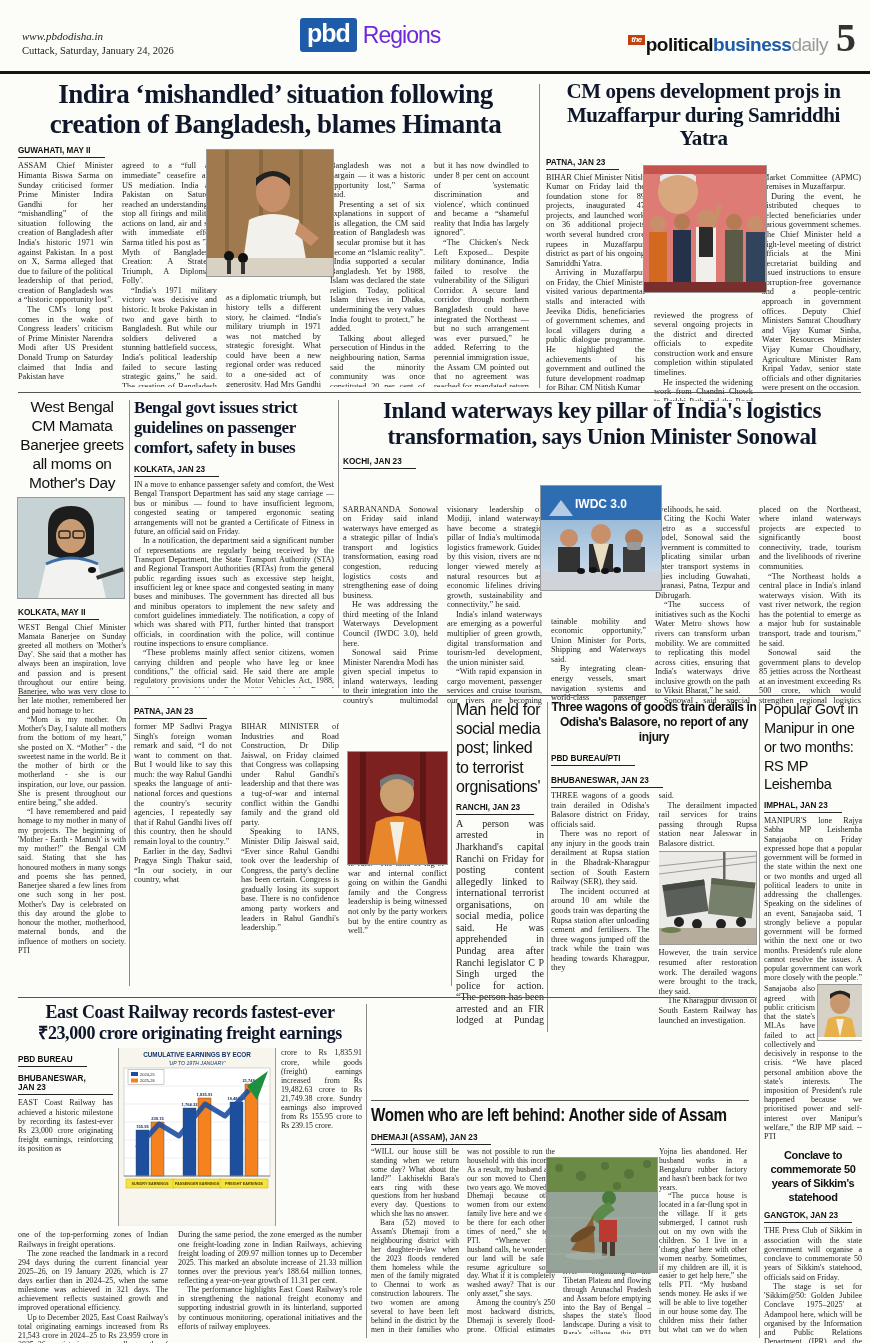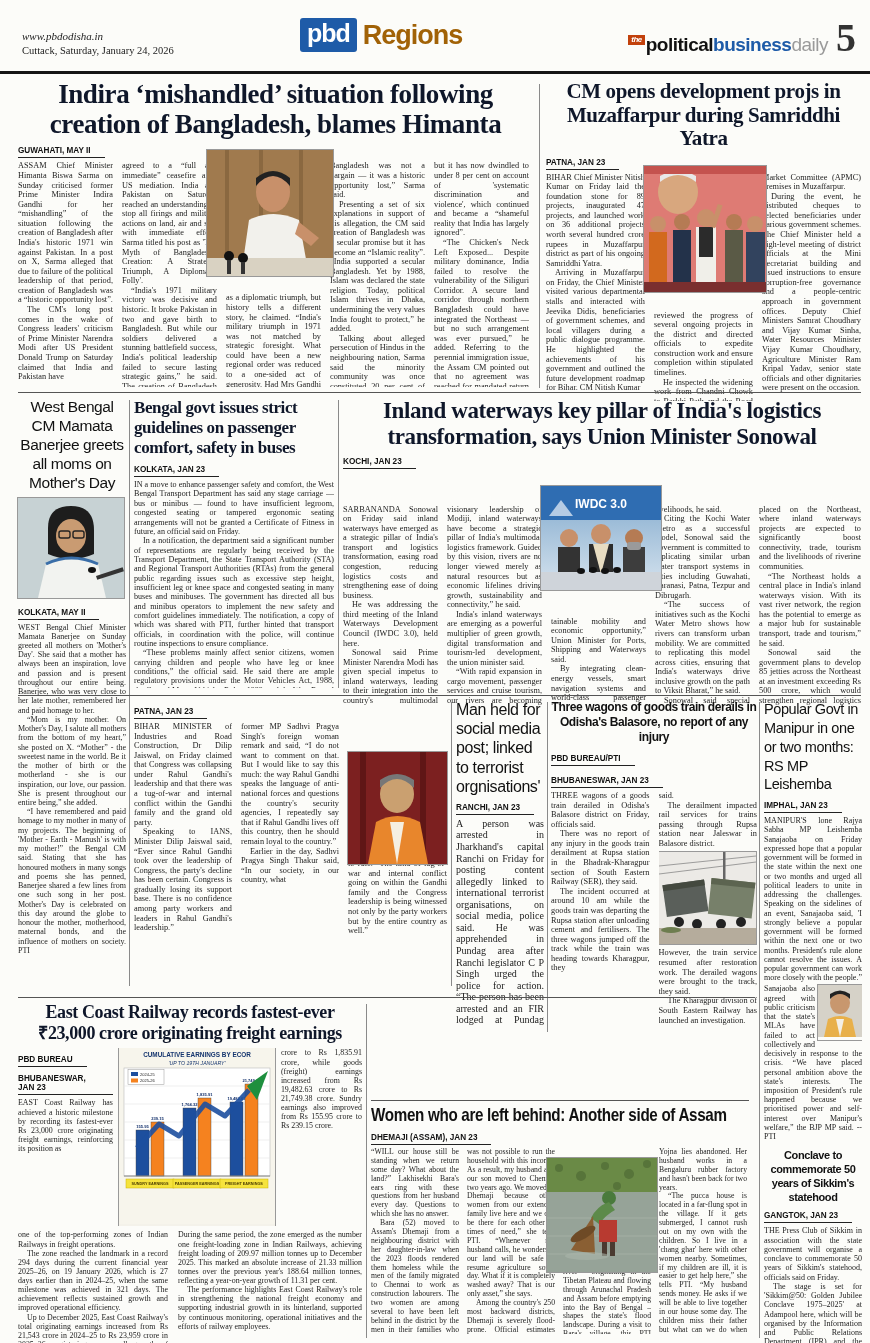--- a/index.html
+++ b/index.html
@@ -5,21 +5,21 @@
   html,body{margin:0;padding:0;background:#888;}
   #page{position:relative;width:870px;height:1343px;background:#fcfcf9;overflow:hidden;
         font-family:"Liberation Serif",serif;color:#1c1c1c;}
   
   .mast-left{position:absolute;left:22px;top:30px;line-height:1.25;}
   .mast-site{font-style:italic;font-size:11px;}
   .mast-date{font-size:10.5px;}
   .mast-center{position:absolute;left:300px;top:18px;display:flex;align-items:center;gap:6px;}
   .pbd-box{background:#1e5ba8;color:#fff;font-family:"Liberation Sans",sans-serif;font-weight:bold;
            font-size:25px;padding:1px 7px 4px;border-radius:3px;letter-spacing:-1px;}
-  .regions{font-family:"Liberation Sans",sans-serif;font-weight:bold;font-size:27px;color:#a16207;letter-spacing:-1px;}
+  .regions{font-family:"Liberation Sans",sans-serif;font-weight:normal;font-size:23px;color:#6d28d9;letter-spacing:-1px;}
   .mast-right{position:absolute;right:14px;top:22px;display:flex;align-items:flex-end;gap:8px;}
   .brand{font-family:"Liberation Sans",sans-serif;font-weight:bold;font-size:19px;letter-spacing:-0.5px;line-height:1;}
   .brand .the{background:#c2410c;color:#fff;font-size:8px;padding:1px 3px;display:inline-block;
               vertical-align:top;margin-right:1px;font-style:italic;}
   .brand .pol{color:#111;}
   .brand .bus{color:#1e5ba8;}
   .brand .dai{color:#9a9a9a;font-weight:normal;}
   .pageno{font-family:"Liberation Serif",serif;font-size:40px;line-height:0.8;color:#333;font-weight:bold;}
   .mast-rule{position:absolute;left:0;top:71px;width:870px;height:3px;background:#151515;}
   
@@ -258,27 +258,27 @@
   </div>
 
   <div class="vr" style="left:129px;top:400px;height:586px;"></div>
   <div class="vr" style="left:338px;top:400px;height:288px;"></div>
   <div class="hr" style="left:18px;top:695px;width:843px;"></div>
 
   <div class="article" id="art-congress" style="left:134px;top:700px;width:313px;height:288px;">
     <div><span class="dateline">PATNA, JAN 23</span></div>
     <div class="body-cols" style="height:212px;">
       <div class="col" style="width:98px;">
+          <p class="para">former MP Sadhvi Pragya Singh's foreign woman remark and said, “I do not want to comment on that. But I would like to say this much: the way Rahul Gandhi speaks the language of anti-national forces and questions the country's security agencies, I repeatedly say that if Rahul Gandhi lives off this country, then he should remain loyal to the country.”</p>
+          <p class="para">Earlier in the day, Sadhvi Pragya Singh Thakur said, “In our society, in our country, what</p>
+        </div>
+      <div class="col" style="width:98px;">
           <p class="para">BIHAR MINISTER of Industries and Road Construction, Dr Dilip Jaiswal, on Friday claimed that Congress was collapsing under Rahul Gandhi's leadership and that there was a tug-of-war and internal conflict within the Gandhi family and the grand old party.</p>
           <p class="para">Speaking to IANS, Minister Dilip Jaiswal said, “Ever since Rahul Gandhi took over the leadership of Congress, the party's decline has been certain. Congress is gradually losing its support base. There is no confidence among party workers and leaders in Rahul Gandhi's leadership.”</p>
           <p class="para">He further denied commenting on BJP leader and</p>
-        </div>
-      <div class="col" style="width:98px;">
-          <p class="para">former MP Sadhvi Pragya Singh's foreign woman remark and said, “I do not want to comment on that. But I would like to say this much: the way Rahul Gandhi speaks the language of anti-national forces and questions the country's security agencies, I repeatedly say that if Rahul Gandhi lives off this country, then he should remain loyal to the country.”</p>
-          <p class="para">Earlier in the day, Sadhvi Pragya Singh Thakur said, “In our society, in our country, what</p>
         </div>
       <div class="col" style="width:99px;padding-top:118px;">
           <p class="para">untrue. He said the son of a foreign woman cannot be fit to rule.” The kind of tug-of-war and internal conflict going on within the Gandhi family and the Congress leadership is being witnessed not only by the party workers but by the entire country as well.”</p>
         </div>
     </div>
     <div class="photo" style="left:214px;top:52px;width:99px;height:112px;">
       <svg width="99" height="112" viewBox="0 0 99 112">
         <rect width="99" height="112" fill="#7c2020"></rect>
         <rect x="12" width="6" height="112" fill="#5f1616"></rect>
           <rect x="72" width="6" height="112" fill="#5f1616"></rect>

